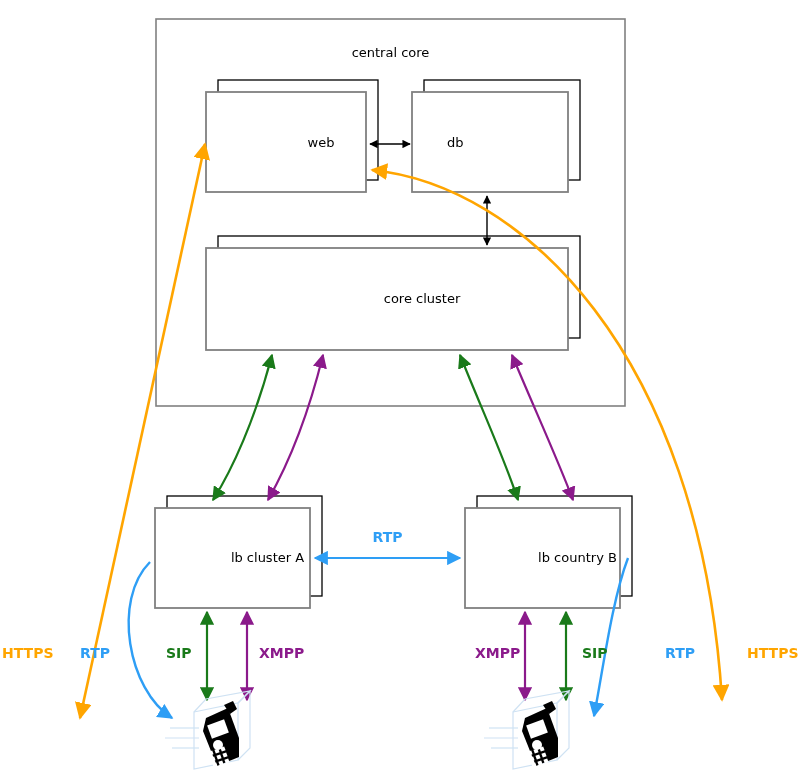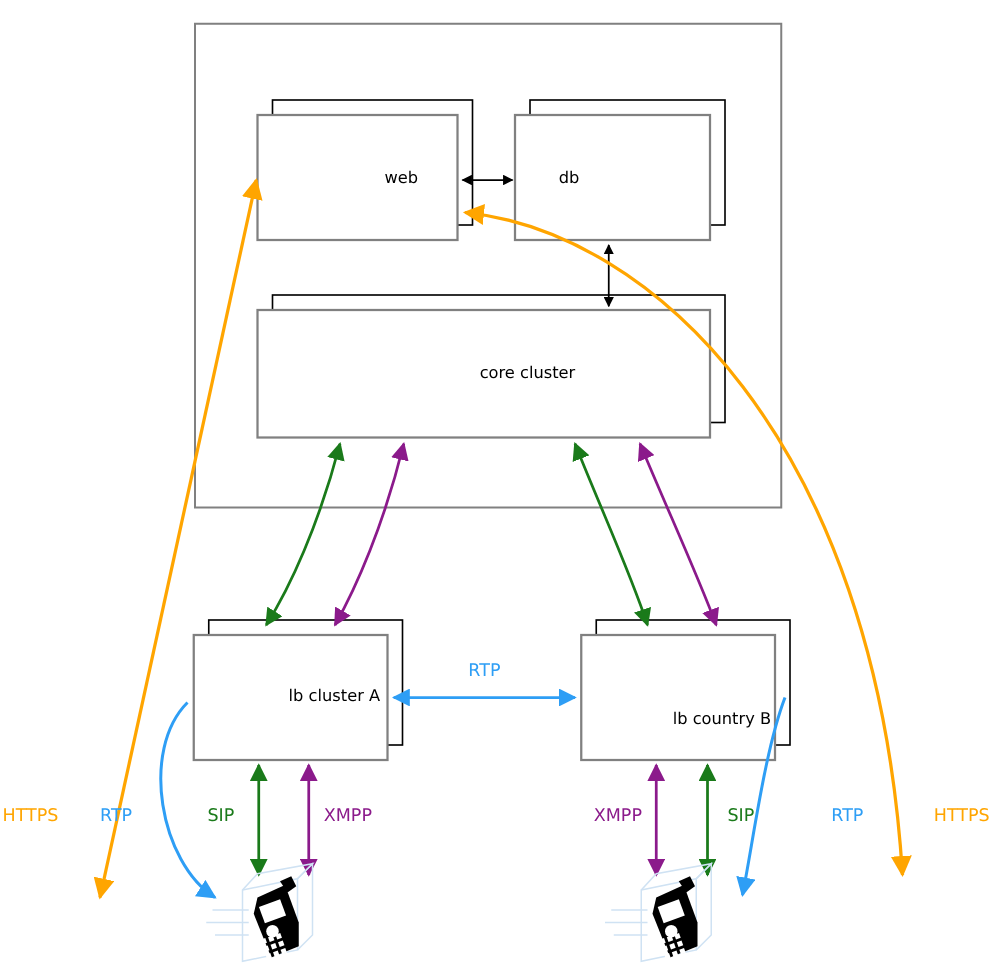--- a/index.html
+++ b/index.html
@@ -2,21 +2,21 @@
 <html><head>
 <meta charset="utf-8">
 <style>
   html,body{margin:0;padding:0;background:#ffffff;}
   body{font-family:"DejaVu Sans","Liberation Sans",sans-serif;}
   #stage{position:relative;width:800px;height:772px;background:#ffffff;overflow:hidden;}
   #svgroot{position:absolute;left:0;top:0;width:800px;height:772px;}
   .txt{position:absolute;white-space:nowrap;}
   .boxlabel{font-size:13px;color:#000000;padding-left:35px;}
   .grouplabel{font-size:13px;color:#000000;}
-  .protolabel{font-size:14px;font-weight:normal;}
+  .protolabel{font-size:14px;font-weight:bold;}
 </style>
 </head>
 <body>
 
 <div id="stage">
 
   <svg id="svgroot" viewBox="0 0 800 772" xmlns="http://www.w3.org/2000/svg">
     <defs>
       <marker id="ahBlack" viewBox="0 0 10 10" refX="9" refY="5" markerWidth="7" markerHeight="7" orient="auto-start-reverse">
         <path d="M0,0 L10,5 L0,10 z" fill="#000000"></path>
@@ -149,30 +149,31 @@
           <rect x="536" y="755" width="4" height="4" transform="rotate(-20 538 757)"></rect>
           <rect x="542" y="753" width="4" height="4" transform="rotate(-20 544 755)"></rect>
           <rect x="532" y="763" width="4" height="4" transform="rotate(-20 534 765)"></rect>
           <rect x="538" y="761" width="4" height="4" transform="rotate(-20 540 763)"></rect>
           <rect x="544" y="759" width="4" height="4" transform="rotate(-20 546 761)"></rect>
         </g>
       </g>
     </g>
   </svg>
 
+  <div class="txt grouplabel" style="left:156px;top:45px;width:469px;text-align:center;">central core</div>
 
   <div class="txt boxlabel" style="left:206px;top:135px;width:160px;text-align:center;">web</div>
 
   <div class="txt boxlabel" style="left:412px;top:135px;width:156px;">db</div>
 
   <div class="txt boxlabel" style="left:206px;top:291px;width:362px;text-align:center;">core cluster</div>
 
   <div class="txt boxlabel" style="left:155px;top:550px;width:155px;text-align:center;">lb cluster A</div>
 
-  <div class="txt boxlabel" style="left:465px;top:568px;width:155px;text-align:center;">lb country B</div>
+  <div class="txt boxlabel" style="left:465px;top:550px;width:155px;text-align:center;">lb country B</div>
 
   <div class="txt protolabel" style="left:315px;top:529px;width:145px;text-align:center;color:#2e9ef5;">RTP</div>
 
   <div class="txt protolabel" style="left:2px;top:645px;color:#ffa500;">HTTPS</div>
   <div class="txt protolabel" style="left:80px;top:645px;color:#2e9ef5;">RTP</div>
   <div class="txt protolabel" style="left:166px;top:645px;color:#1a7a1a;">SIP</div>
   <div class="txt protolabel" style="left:259px;top:645px;color:#8b1a8b;">XMPP</div>
 
   <div class="txt protolabel" style="left:475px;top:645px;color:#8b1a8b;">XMPP</div>
   <div class="txt protolabel" style="left:582px;top:645px;color:#1a7a1a;">SIP</div>

